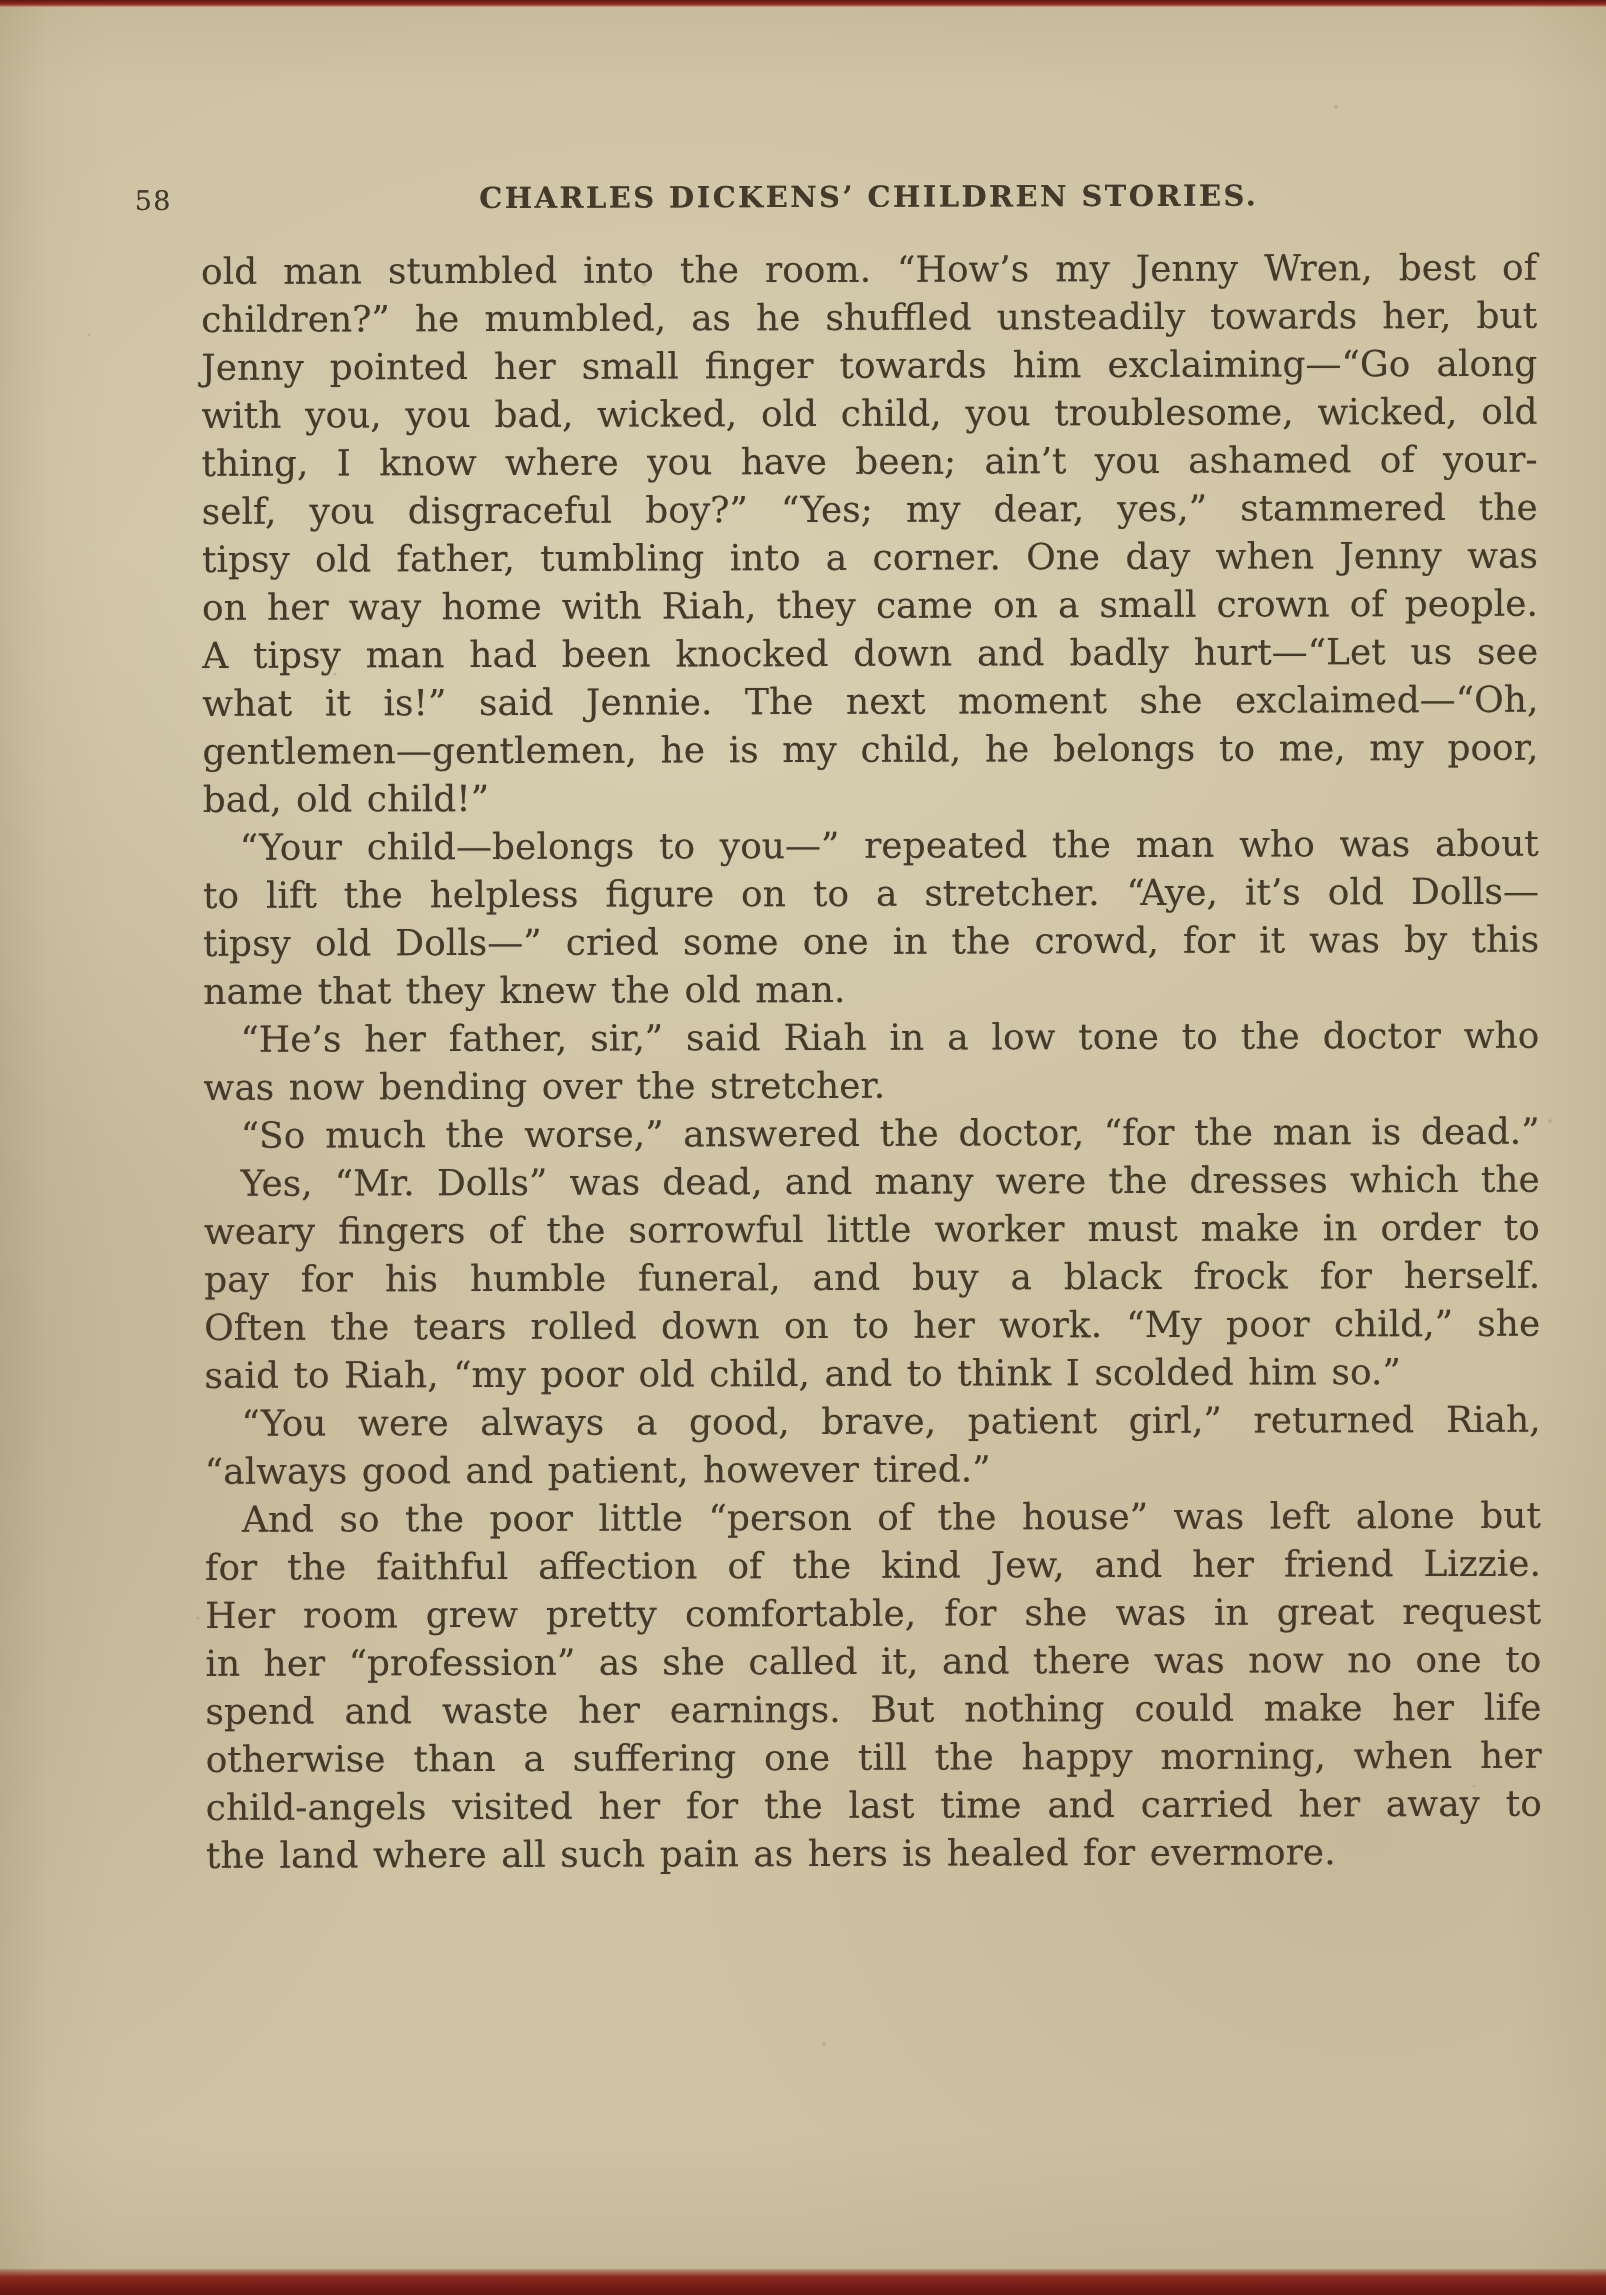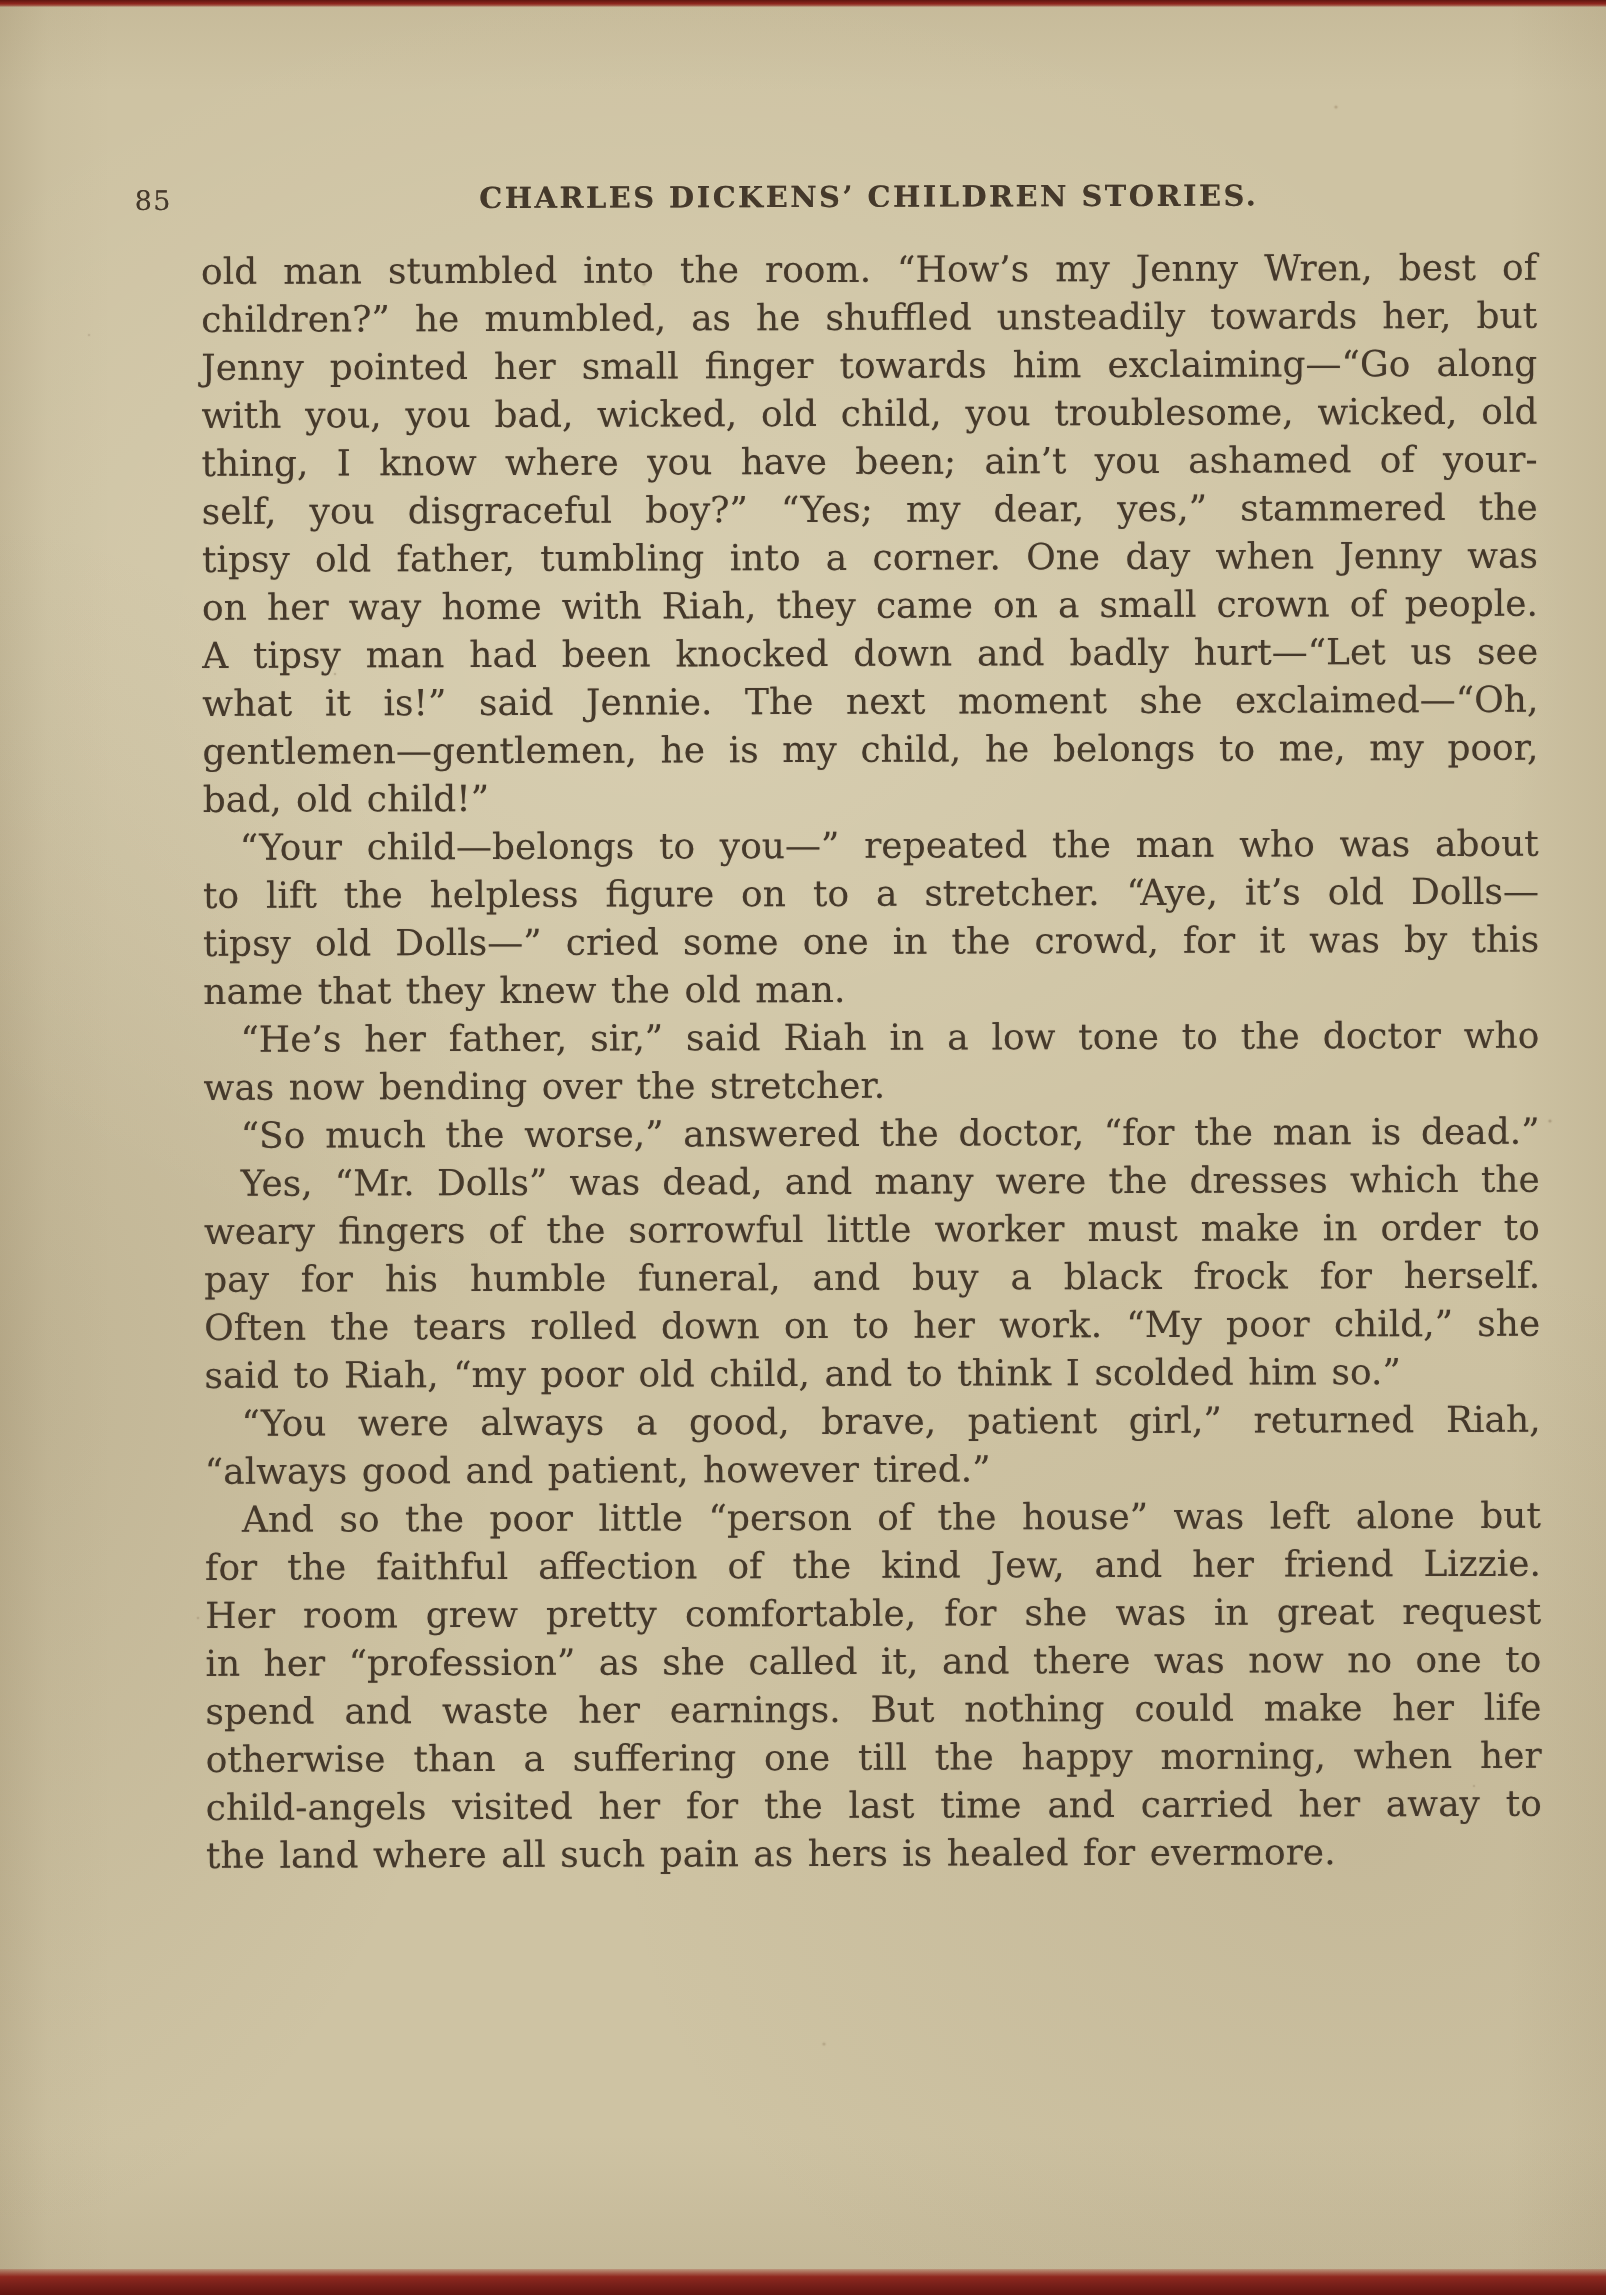--- a/index.html
+++ b/index.html
@@ -104,21 +104,21 @@
 </style>
 </head>
 <body>
 
 <div class="page">
   <div class="book-edge top"></div>
   <div class="book-edge bottom"></div>
   <div class="specks"></div>
 
   <div class="scan-content">
-    <div class="page-number">85</div>
+    <div class="page-number">58</div>
 
     <div class="running-head">CHARLES DICKENS’ CHILDREN STORIES.</div>
 
     <div class="text-block" id="text-block">
         <div class="paragraph">
           <div class="line">old man stumbled into the room. “How’s my Jenny Wren, best of</div>
           <div class="line">children?” he mumbled, as he shuffled unsteadily towards her, but</div>
           <div class="line">Jenny pointed her small finger towards him exclaiming—“Go along</div>
           <div class="line">with you, you bad, wicked, old child, you troublesome, wicked, old</div>
           <div class="line">thing, I know where you have been; ain’t you ashamed of your-</div>

